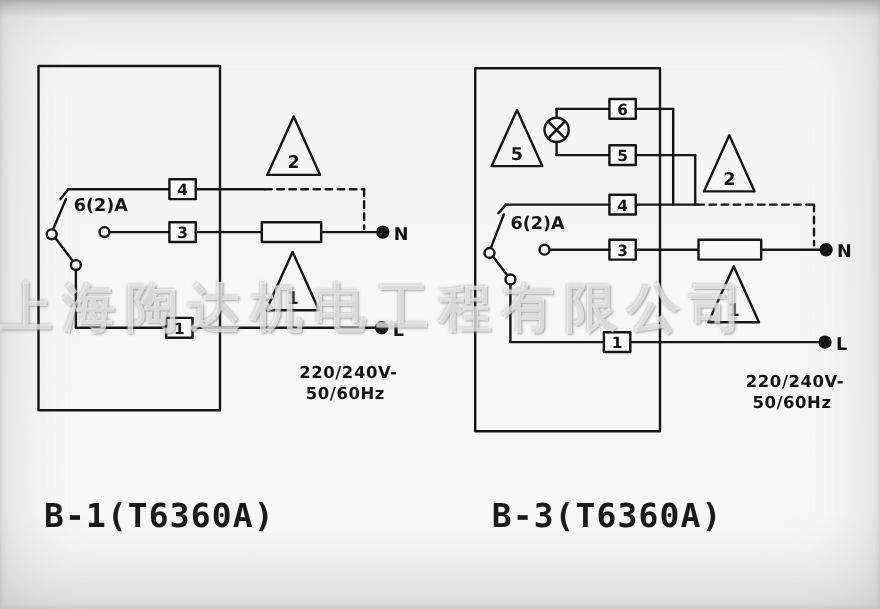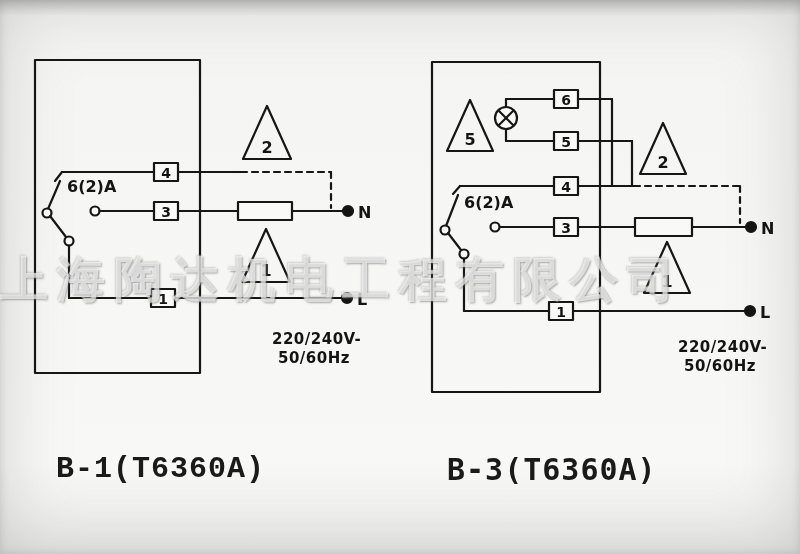--- a/index.html
+++ b/index.html
@@ -165,17 +165,17 @@
       <polygon points="663,123 686,174 640,174"></polygon>
       <text x="663" y="168" class="lbl" text-anchor="middle">2</text>
       <polygon points="667,242 690,293 644,293"></polygon>
       <text x="667" y="287" class="lbl" text-anchor="middle">1</text>
 
       <text x="678" y="352" class="volt">220/240V-</text>
       <text x="684" y="371" class="volt">50/60Hz</text>
     </g>
   </svg>
 
-  <div class="diagram-title" style="left:56px; top:452px;font-family:Liberation Mono, monospace;">B-1(T6360A)</div>
+  <div class="diagram-title" style="left:40px; top:452px;">B-1(T6360A)</div>
   <div class="diagram-title" style="left:447px; top:452px;">B-3(T6360A)</div>
 
   <div id="watermark">上海陶达机电工程有限公司</div>
 </div>
 
 </body></html>

